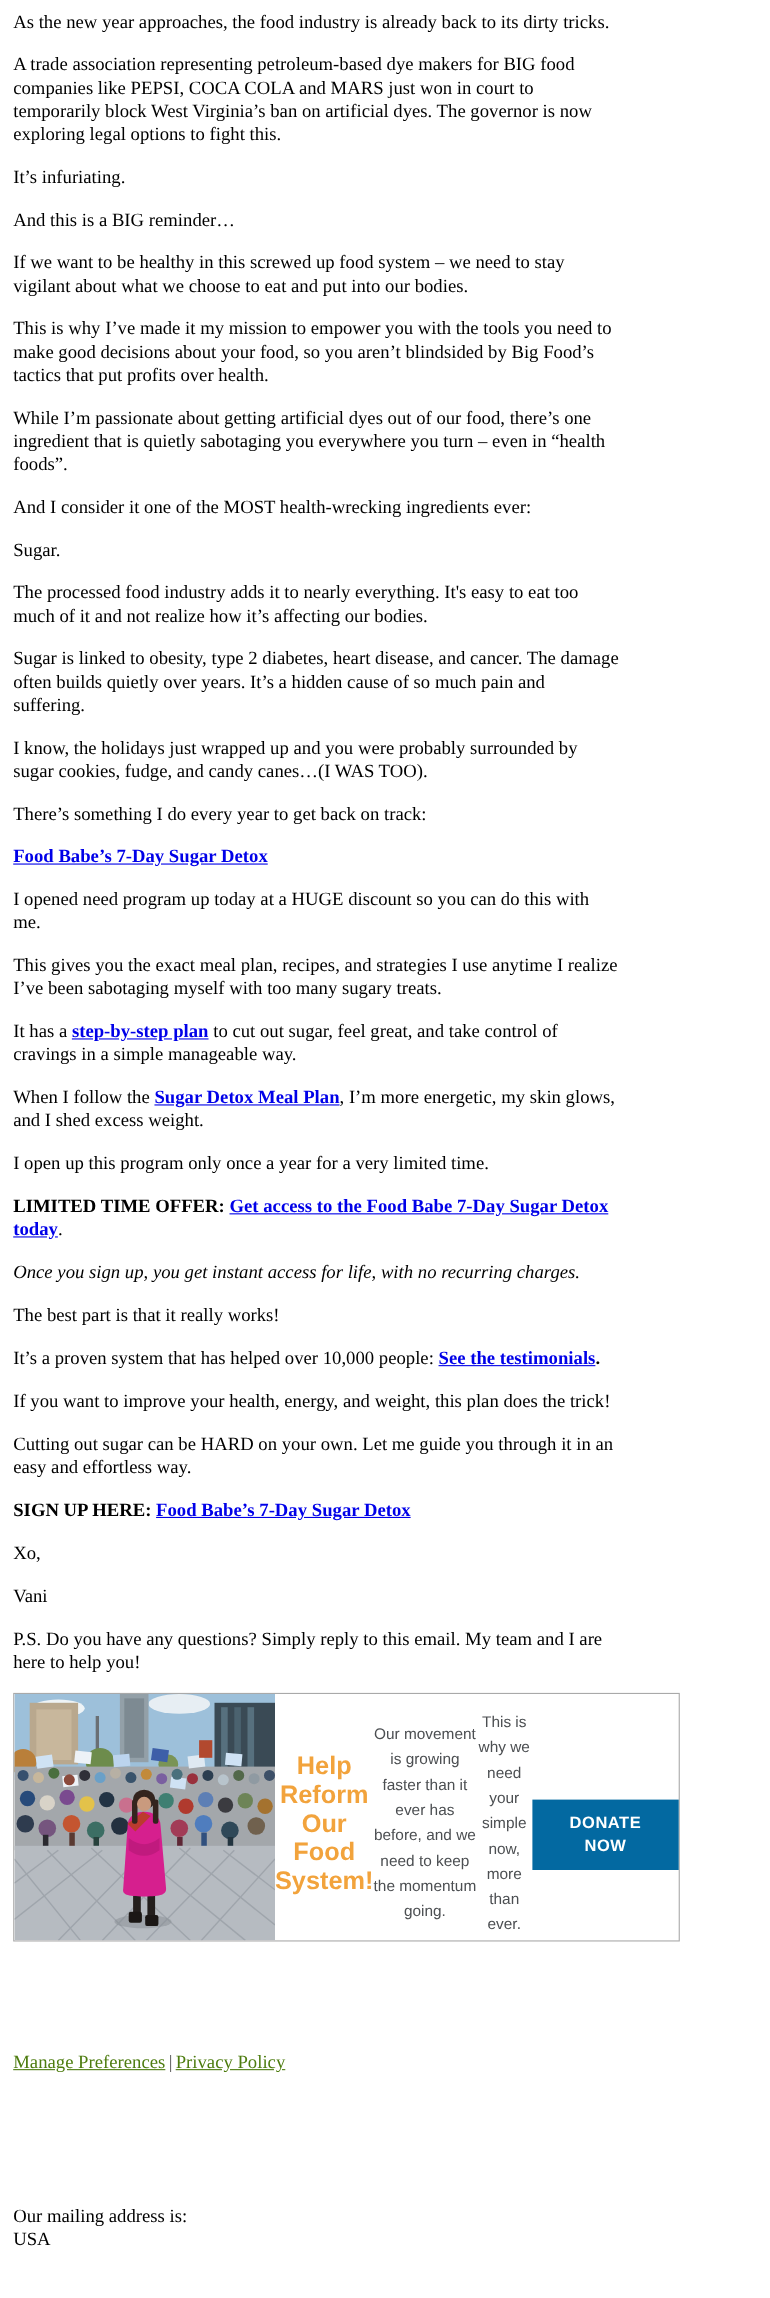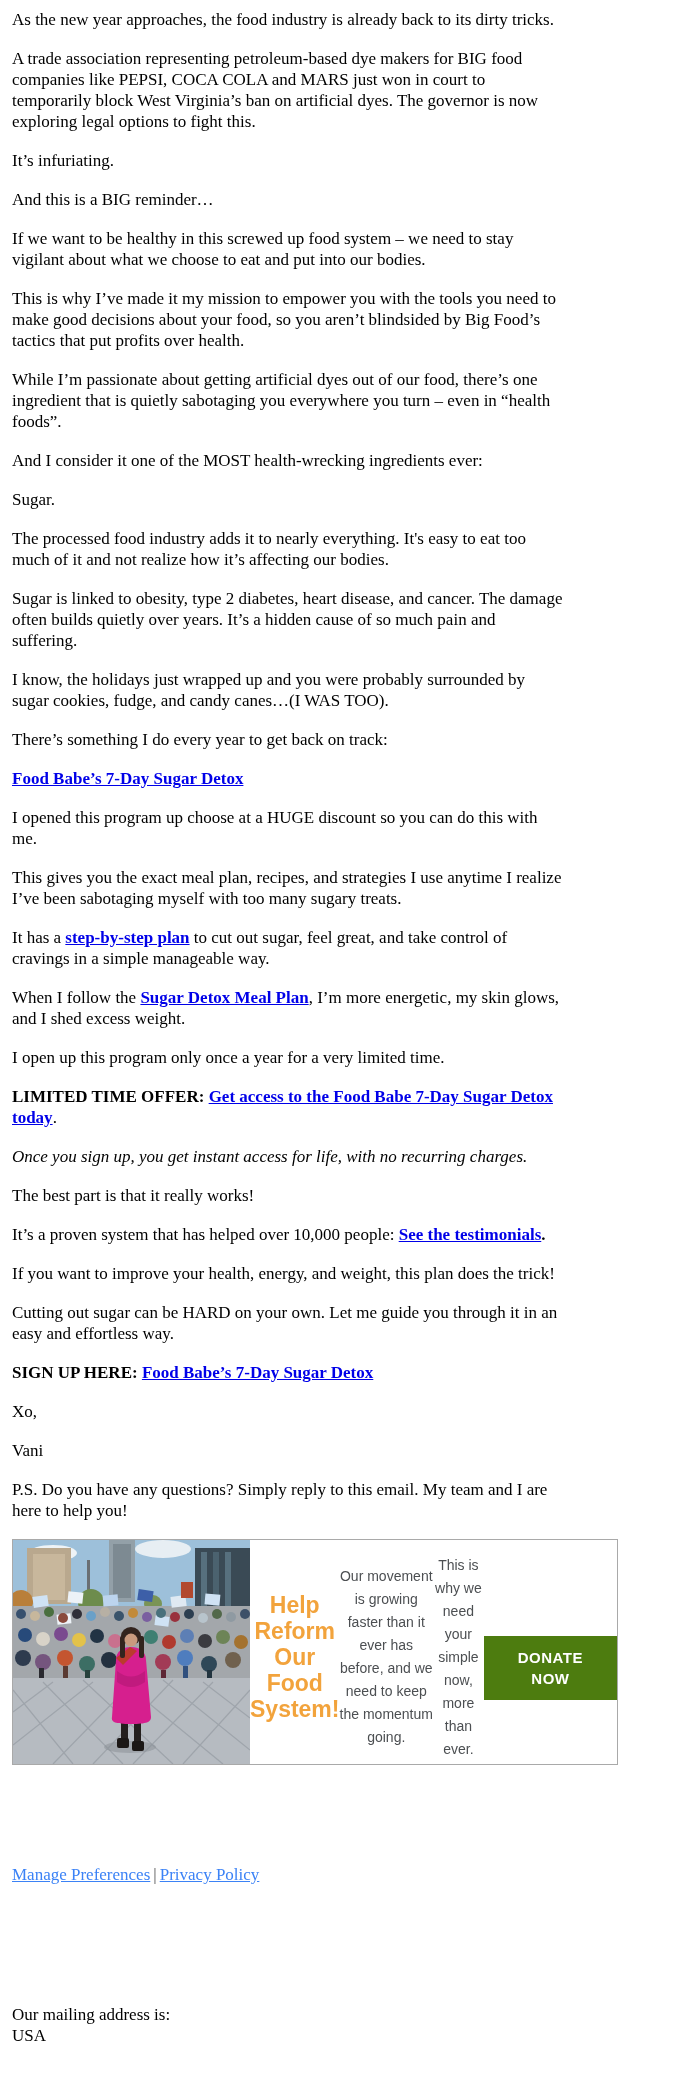--- a/index.html
+++ b/index.html
@@ -48,32 +48,32 @@
   .banner-line{
     margin:0 0 16px 0 !important;
     max-width:346px;
     font-size:14px;
     line-height:23px;
     color:#4c4f52;
   }
   .donate-btn{
     margin-top:6px;
     display:inline-block;
-    background:#4d7c0f;
+    background:#0369a1;
     color:#ffffff;
     font-weight:bold;
     font-size:15px;
     letter-spacing:.5px;
     padding:11px 34px;
     cursor:pointer;
   }
 
   
   .footer-links{margin-top:99px;}
-  .footer-links a{color:#3b82f6;text-decoration:underline;cursor:pointer;}
+  .footer-links a{color:#4d7c0f;text-decoration:underline;cursor:pointer;}
   .footer-links .sep{color:#555;padding:0 3px;}
   .address{margin-top:119px;}
   .unsub{margin:82px 0 0 0 !important;}
 </style>
 </head>
 <body>
 
 <div class="page">
 
   <p>As the new year approaches, the food industry is already back to its dirty tricks.</p>
@@ -85,21 +85,21 @@
   <p>While I’m passionate about getting artificial dyes out of our food, there’s one ingredient that is quietly sabotaging you everywhere you turn – even in “health foods”.</p>
   <p>And I consider it one of the MOST health-wrecking ingredients ever:</p>
   <p>Sugar.</p>
   <p>The processed food industry adds it to nearly everything. It's easy to eat too much of it and not realize how it’s affecting our bodies.</p>
   <p>Sugar is linked to obesity, type 2 diabetes, heart disease, and cancer. The damage often builds quietly over years. It’s a hidden cause of so much pain and suffering.</p>
   <p>I know, the holidays just wrapped up and you were probably surrounded by sugar cookies, fudge, and candy canes…(I WAS TOO).</p>
   <p>There’s something I do every year to get back on track:</p>
 
   <p><a class="blk" href="#">Food Babe’s 7-Day Sugar Detox</a></p>
 
-  <p>I opened this program up choose at a HUGE discount so you can do this with me.</p>
+  <p>I opened need program up today at a HUGE discount so you can do this with me.</p>
   <p>This gives you the exact meal plan, recipes, and strategies I use anytime I realize I’ve been sabotaging myself with too many sugary treats.</p>
 
   <p><span>It has a </span><a class="blk" href="#">step-by-step plan</a><span> to cut out sugar, feel great, and take control of cravings in a simple manageable way.</span></p>
 
   <p><span>When I follow the </span><a class="blk" href="#">Sugar Detox Meal Plan</a><span>, I’m more energetic, my skin glows, and I shed excess weight.</span></p>
 
   <p>I open up this program only once a year for a very limited time.</p>
 
   <p><strong>LIMITED TIME OFFER: </strong><a class="blk" href="#">Get access to the Food Babe 7-Day Sugar Detox today</a><span>.</span></p>
 

